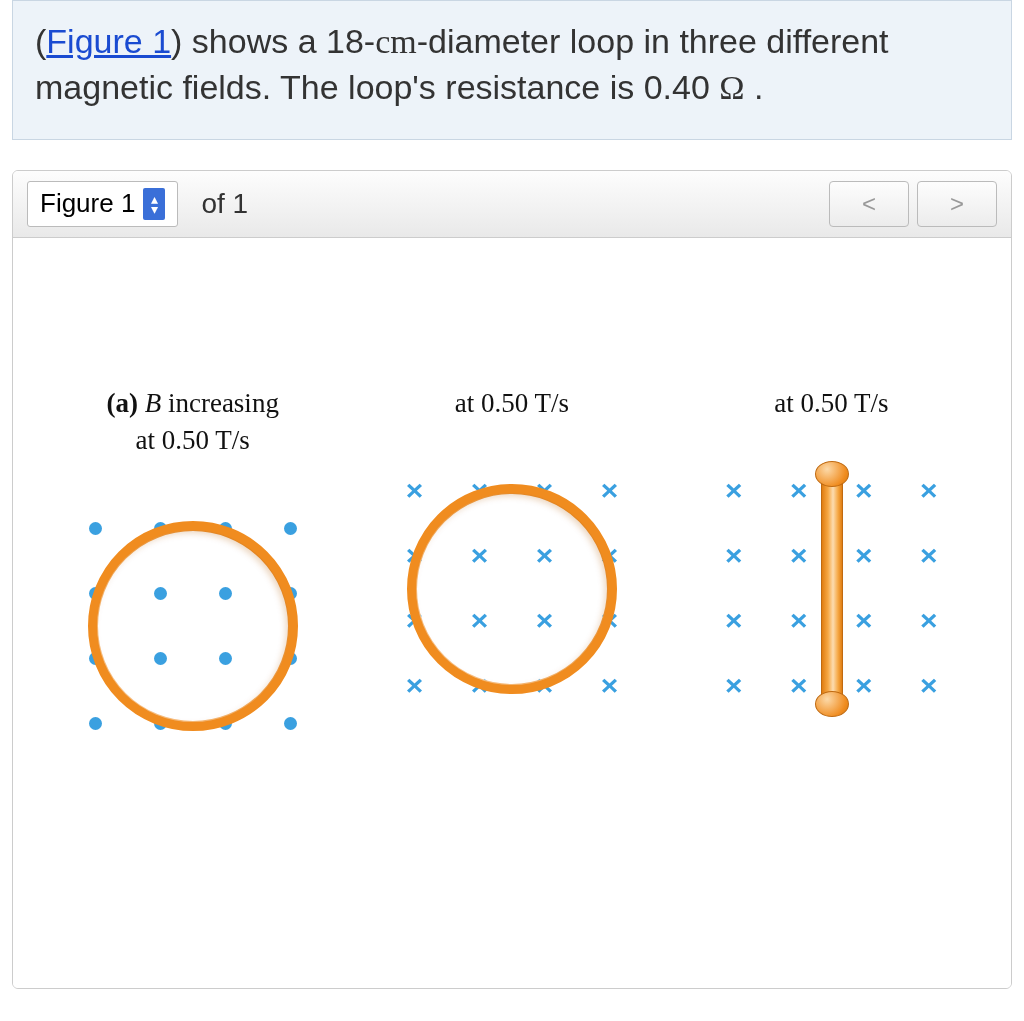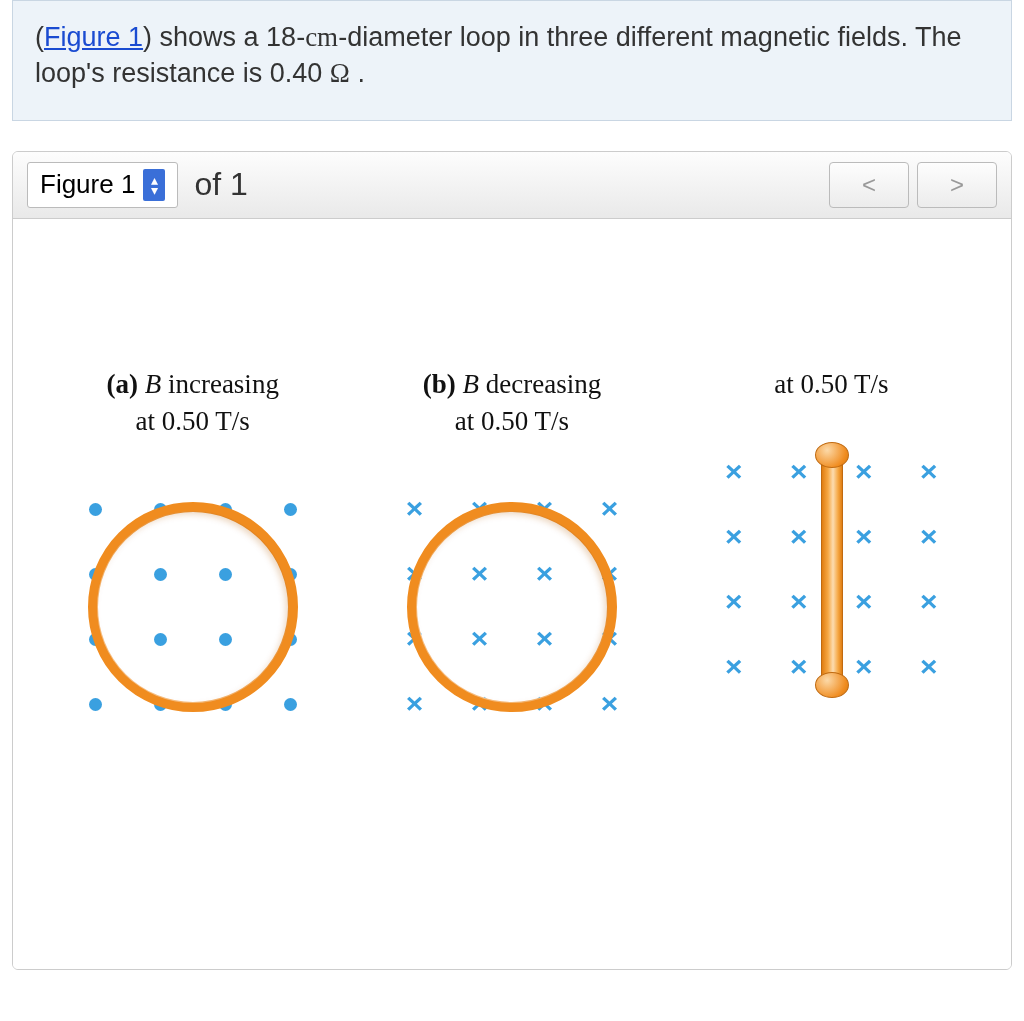--- a/index.html
+++ b/index.html
@@ -7,21 +7,21 @@
     padding: 0;
     font-family: Arial, Helvetica, sans-serif;
     background: #fff;
     width: 1024px;
   }
   .problem-box {
     background: #edf3f9;
     border: 1px solid #c9d6e3;
     margin: 0 12px 30px 12px;
     padding: 18px 22px 28px 22px;
-    font-size: 27px;
+    font-size: 34px;
     color: #333;
     line-height: 1.35;
   }
   .problem-box a {
     color: #1a4bd1;
     text-decoration: underline;
   }
   .cm { font-family: "Times New Roman", serif; }
   .omega { font-family: "Times New Roman", serif; }
   .figure-panel {
@@ -55,21 +55,21 @@
     line-height: 10px;
     border-radius: 2px;
     padding: 2px 2px;
     display: flex;
     flex-direction: column;
     align-items: center;
     justify-content: center;
     width: 18px;
     height: 28px;
   }
-  .of-text { font-size: 32px; color: #333; margin-left: 8px; }
+  .of-text { font-size: 28px; color: #333; margin-left: 15px; }
   .spacer { flex: 1; }
   .nav-btn {
     background: linear-gradient(#fdfdfd,#ececec);
     border: 1px solid #bbb;
     border-radius: 4px;
     width: 78px;
     height: 44px;
     font-size: 24px;
     color: #999;
     display: flex;
@@ -238,24 +238,20 @@
             <div class="dot"></div>
               <div class="dot"></div>
               <div class="dot"></div>
               <div class="dot"></div>
           </div>
           <div class="loop"></div>
         </div>
       </div>
 
       <div class="panel">
-        <div class="panel-title">
-          <span class="lbl">(b)</span>
-          <span class="B">B</span><span> decreasing</span>
-        </div>
         <div class="panel-sub">at 0.50 T/s</div>
         <div class="diagram">
           <div class="field-grid">
             <div class="cross">×</div>
               <div class="cross">×</div>
               <div class="cross">×</div>
               <div class="cross">×</div>
             <div class="cross">×</div>
               <div class="cross">×</div>
               <div class="cross">×</div>

